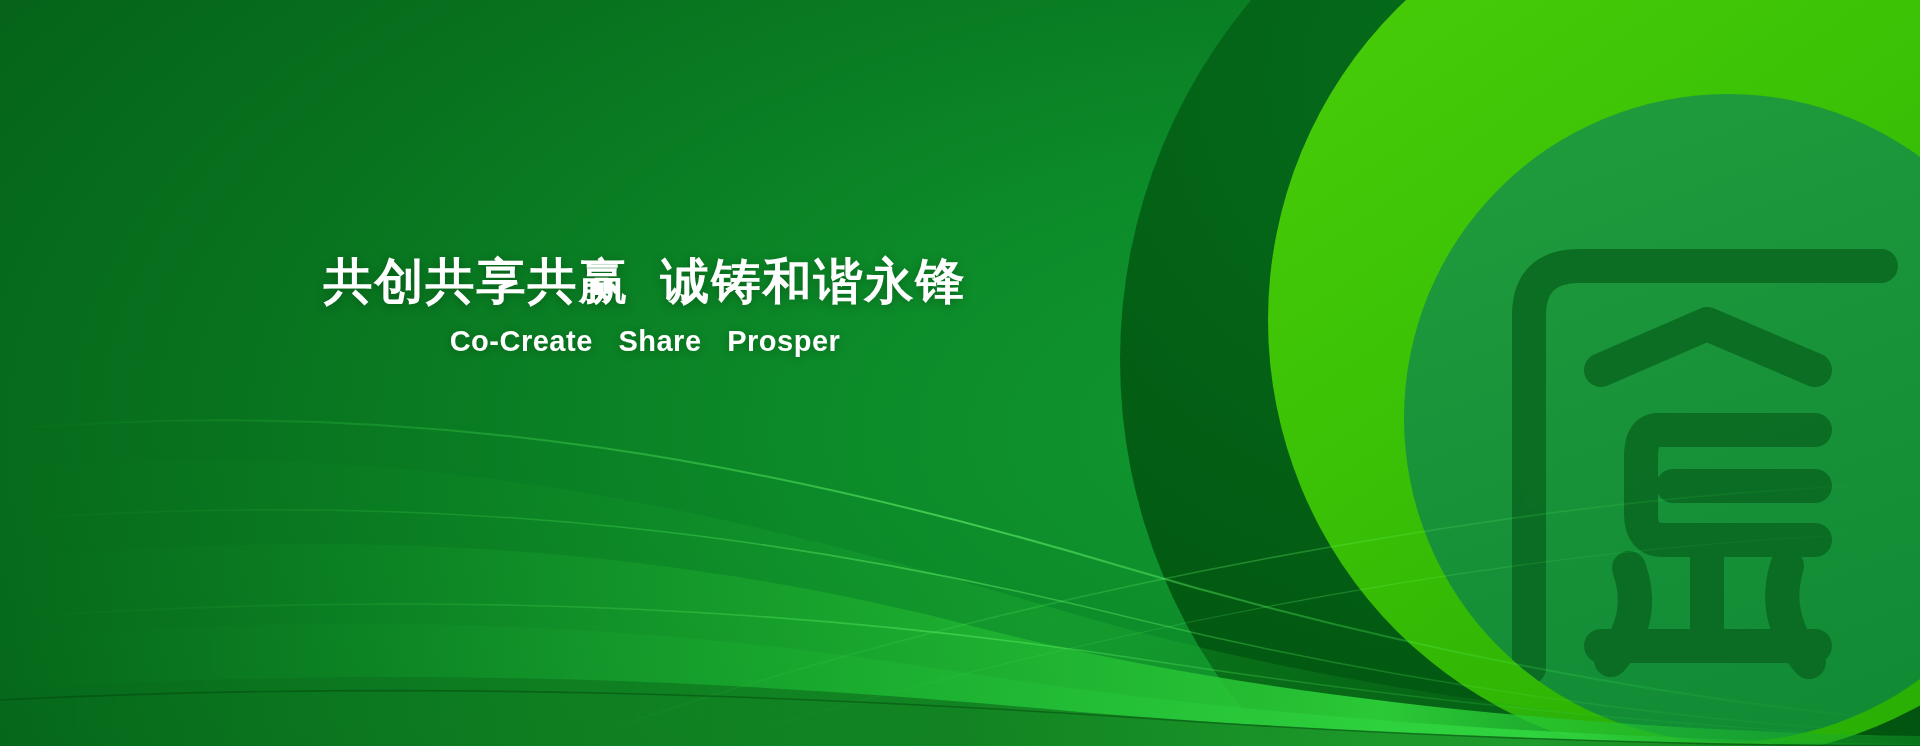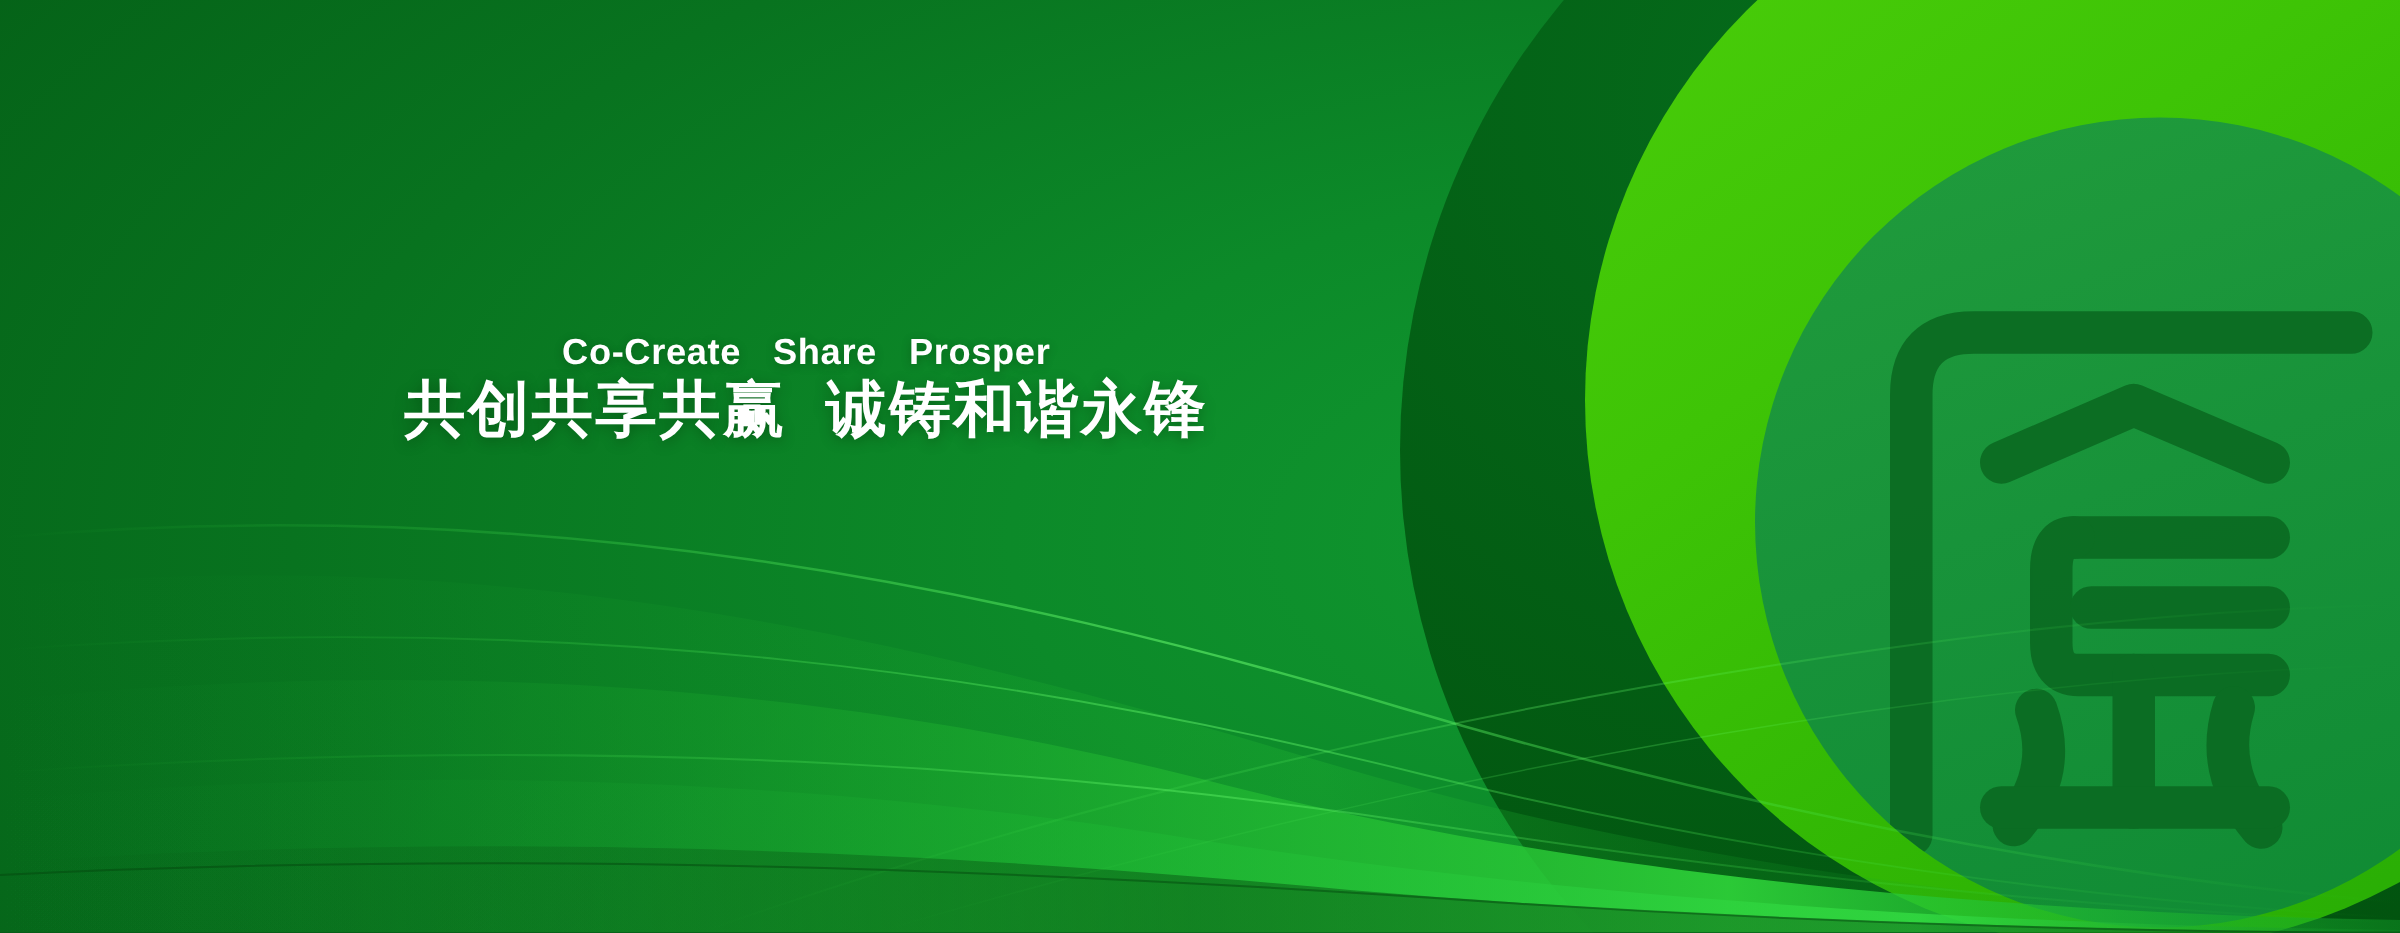--- a/index.html
+++ b/index.html
@@ -158,17 +158,17 @@
 
     <path d="M0 430 C 430 392 800 470 1120 566 C 1380 644 1660 700 1920 722" fill="none" stroke="url(#wvline)" stroke-width="2"></path>
     <path d="M0 520 C 460 486 820 540 1140 620 C 1400 684 1680 722 1920 734" fill="none" stroke="url(#wvline)" stroke-width="1.5" opacity=".8"></path>
     <path d="M0 618 C 470 586 840 612 1160 662 C 1420 702 1690 728 1920 738" fill="none" stroke="url(#wvline)" stroke-width="1.6" opacity=".7"></path>
     <path d="M560 746 C 860 640 1180 566 1500 520 C 1680 494 1820 486 1920 484" fill="none" stroke="url(#wvline)" stroke-width="1.6" opacity=".55"></path>
     <path d="M700 746 C 980 664 1260 598 1560 560 C 1720 540 1850 534 1920 532" fill="none" stroke="url(#wvline)" stroke-width="1.2" opacity=".45"></path>
     <path d="M0 700 C 400 680 800 694 1200 722 C 1480 740 1740 746 1920 746" fill="none" stroke="#04480e" stroke-width="1.6" opacity=".5"></path>
   </svg>
 
   <div id="text-block">
+    <div id="headline">共创共享共赢  诚铸和谐永锋</div>
     <div id="subtitle">Co-Create   Share   Prosper</div>
-    <div id="headline">共创共享共赢  诚铸和谐永锋</div>
   </div>
 
 </div>
 
 </body></html>

